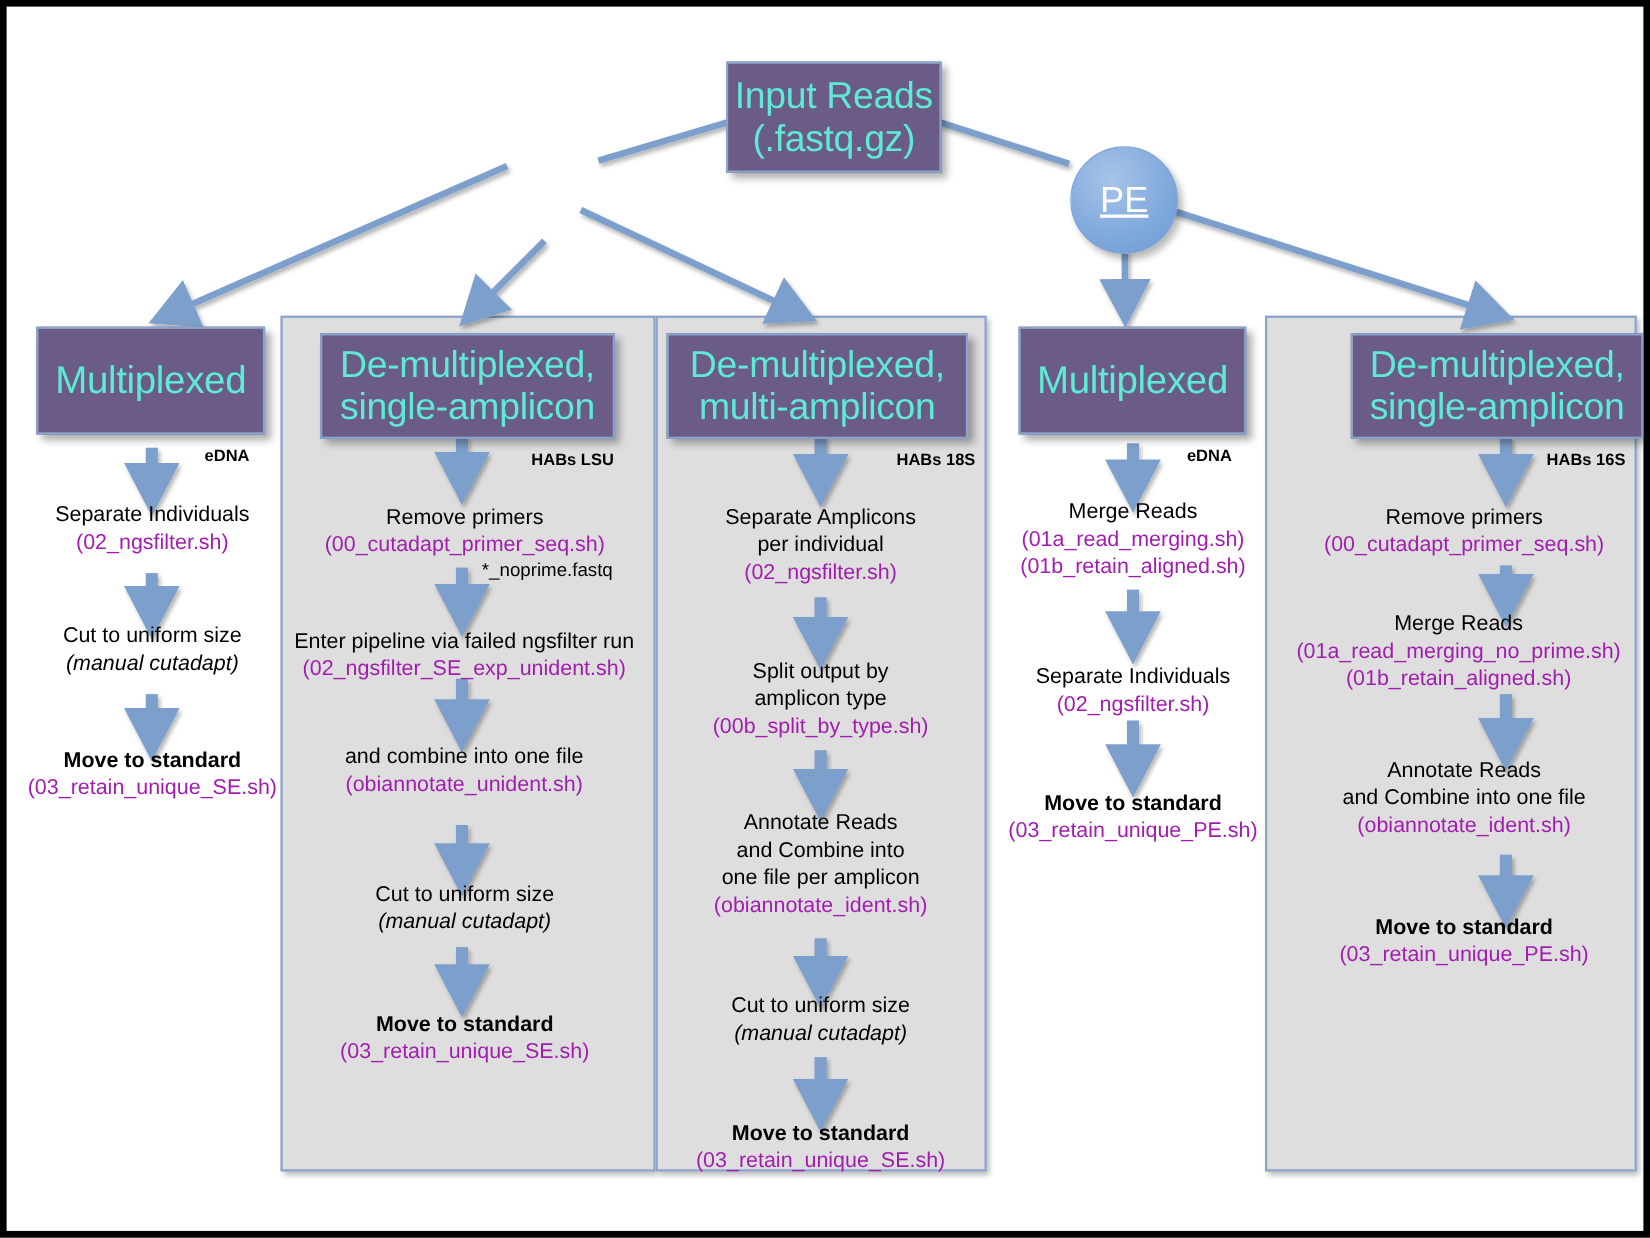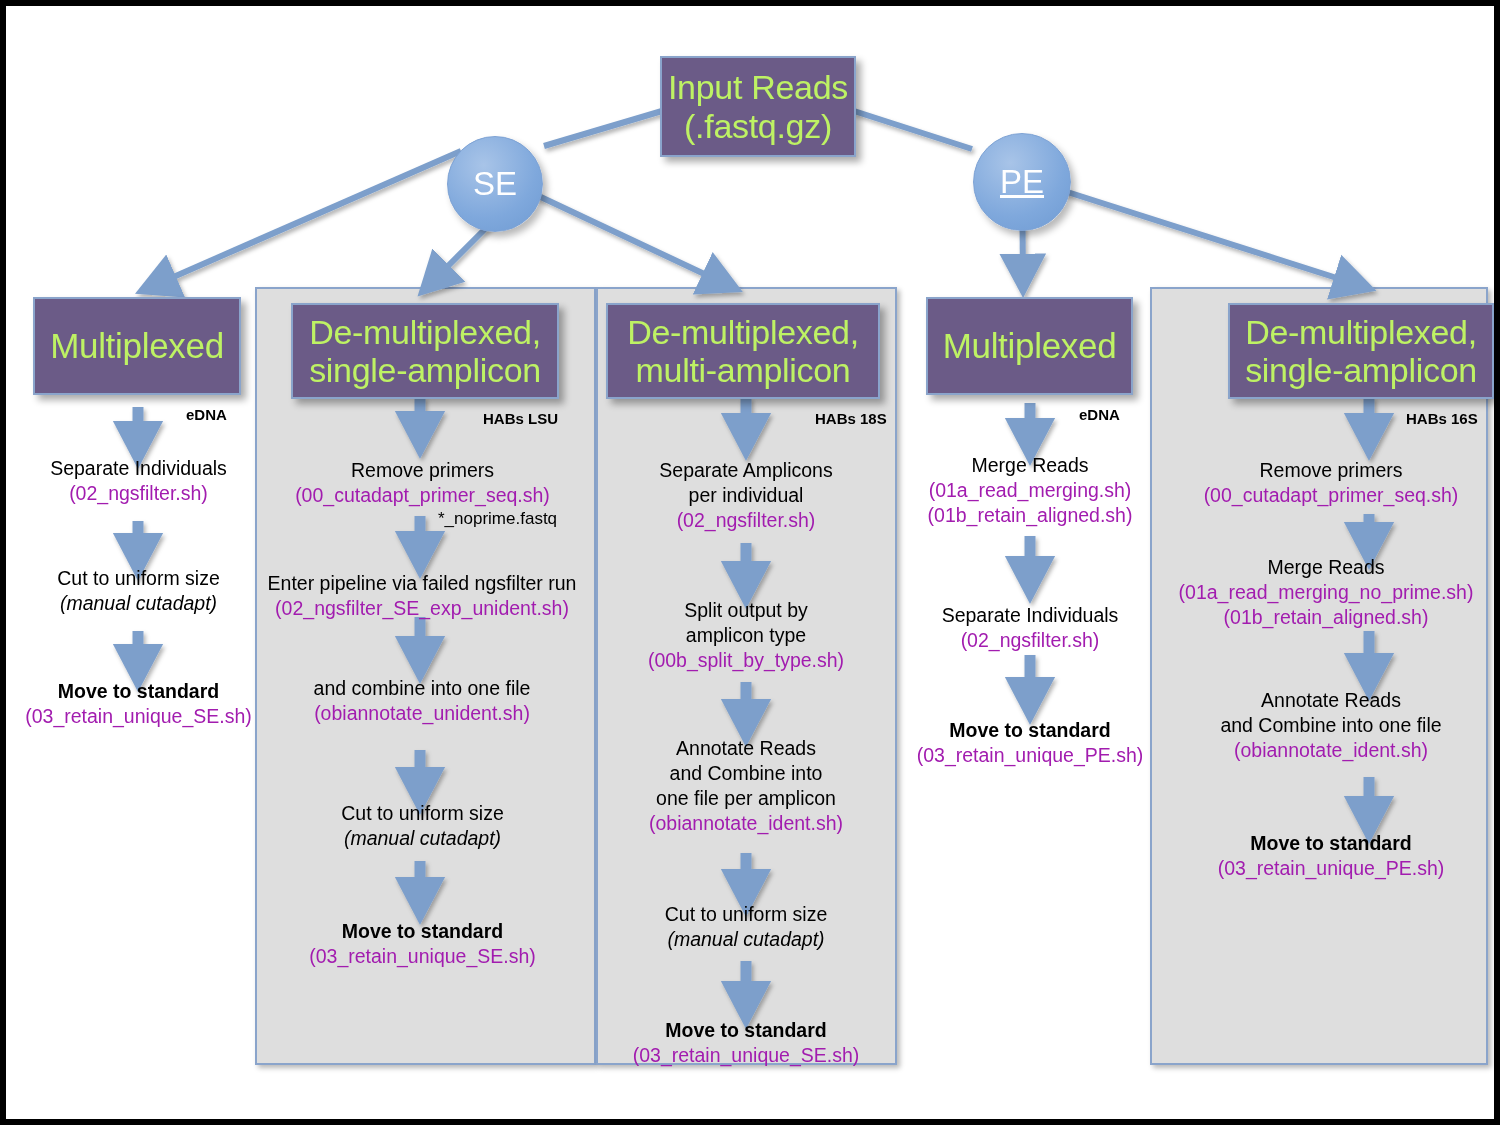--- a/index.html
+++ b/index.html
@@ -26,21 +26,21 @@
     position: absolute;
     background: #DEDEDE;
     border: 2px solid #8AA4CB;
     box-shadow: 3px 3px 5px rgba(0,0,0,0.28);
   }
   
   .pbox {
     position: absolute;
     background: #6B5B87;
     border: 2px solid #8AA4CB;
-    color: #bef264;
+    color: #5eead4;
     display: flex;
     align-items: center;
     justify-content: center;
     text-align: center;
     line-height: 1.12;
     box-shadow: 5px 5px 7px rgba(0,0,0,0.33);
     letter-spacing: -0.3px;
   }
   .pbox.big   { font-size: 34px; }
   .pbox.multi { font-size: 35px; }
@@ -143,23 +143,20 @@
     </g>
   </svg>
 
   <div class="pbox big" style="left:654px; top:50px; width:196px; height:101px;">
     <div>
       <span class="ln">Input Reads</span>
       <span class="ln">(.fastq.gz)</span>
     </div>
   </div>
 
-  <div class="circle" style="left:441px; top:130px; width:96px; height:96px;">
-    <span>SE</span>
-  </div>
   <div class="circle" style="left:967px; top:127px; width:98px; height:98px;text-decoration:underline;">
     <span>PE</span>
   </div>
 
   <div class="pbox multi" style="left:27px; top:291px; width:208px; height:98px;">
     <span>Multiplexed</span>
   </div>
   <div class="tag" style="left:180px; top:400px;">eDNA</div>
 
   <div class="step" style="left:0px; top:450px; width:265px;">

